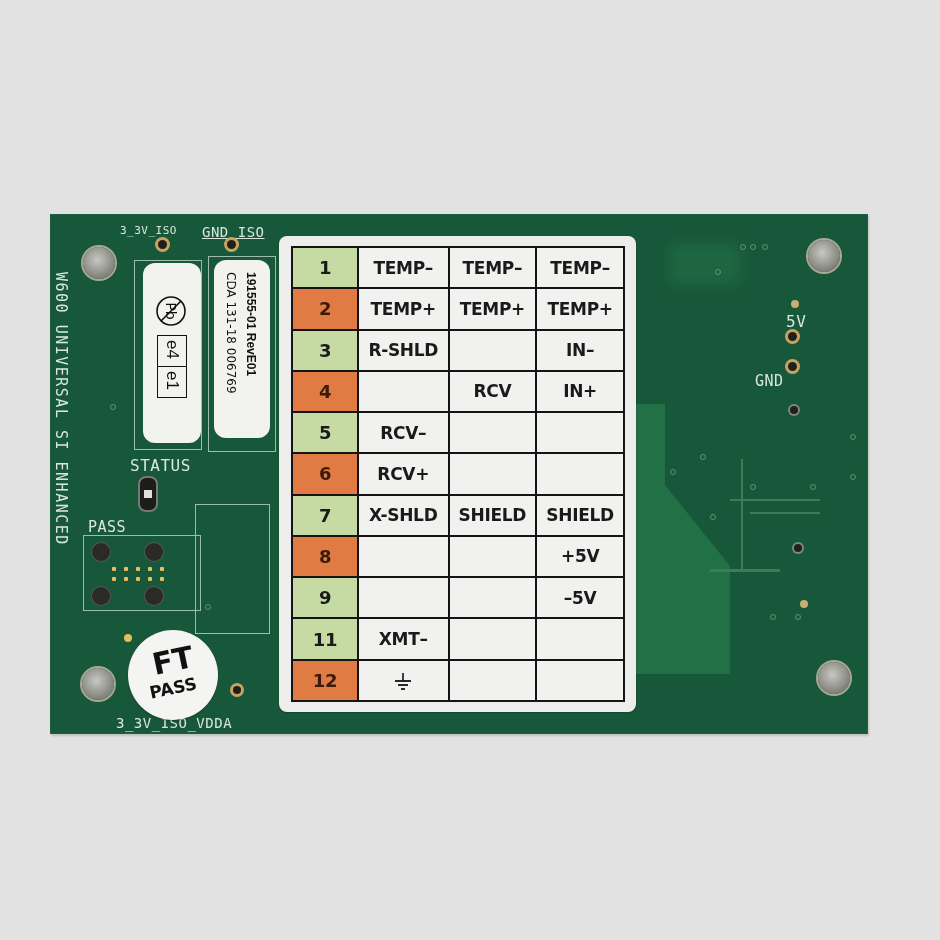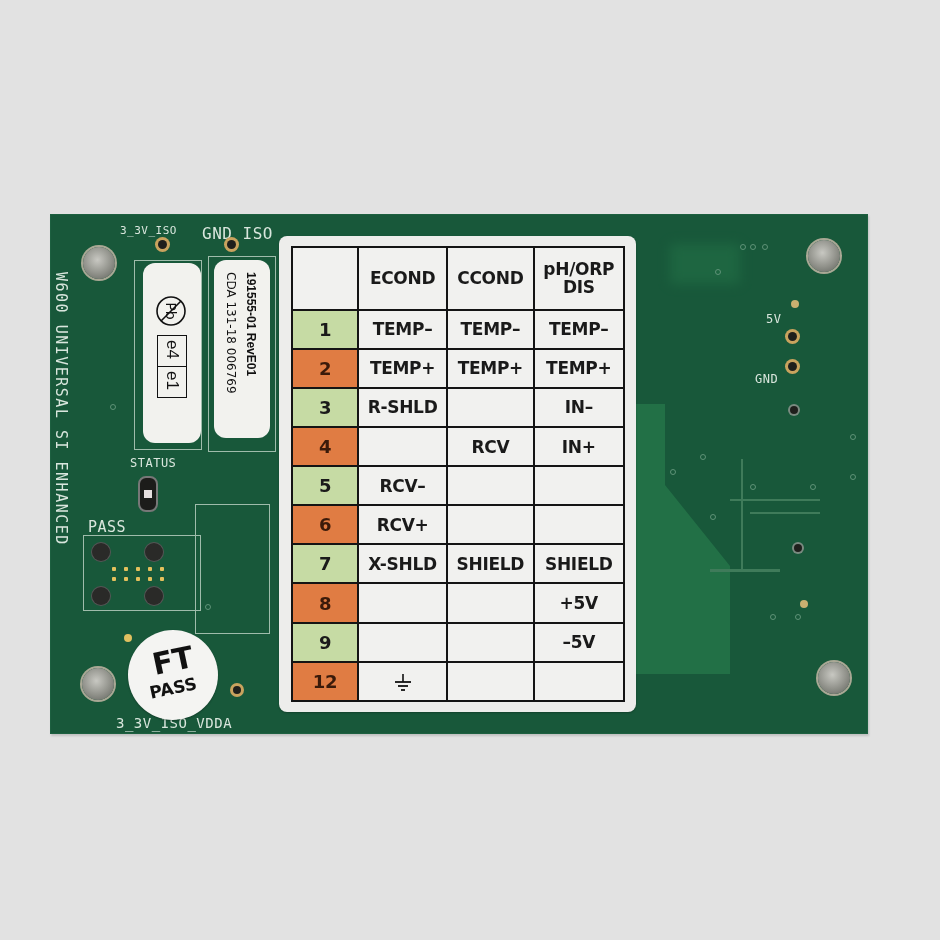--- a/index.html
+++ b/index.html
@@ -34,52 +34,52 @@
 
   <div class="pour" style="left:580px;top:190px;width:100px;height:270px;clip-path:polygon(0 0,35% 0,35% 30%,100% 60%,100% 100%,0 100%);"></div>
   <div class="pour" style="left:620px;top:30px;width:70px;height:40px;opacity:.6;filter:blur(6px);"></div>
 
   <div class="hole" style="left:33px;top:33px;width:32px;height:32px;"></div>
   <div class="hole" style="left:758px;top:26px;width:32px;height:32px;"></div>
   <div class="hole" style="left:32px;top:454px;width:32px;height:32px;"></div>
   <div class="hole" style="left:768px;top:448px;width:32px;height:32px;"></div>
 
   <div class="silk" style="left:70px;top:10px;">3_3V_ISO</div>
-  <div class="silk" style="left:152px;top:10px;font-size:16px;">GND ISO</div>
+  <div class="silk" style="left:152px;top:10px;font-size:14px;text-decoration:underline;">GND ISO</div>
   <div class="pad" style="left:108px;top:26px;width:9px;height:9px;"></div>
   <div class="pad" style="left:177px;top:26px;width:9px;height:9px;"></div>
 
   <div class="silk vert" style="left:2px;top:58px;font-size:15px;letter-spacing:1.5px;">W600 UNIVERSAL SI ENHANCED</div>
 
   <div class="outline" style="left:84px;top:46px;width:68px;height:190px;"></div>
   <div class="outline" style="left:158px;top:42px;width:68px;height:196px;"></div>
 
-  <div class="silk" style="left:80px;top:242px;font-size:12px;">STATUS</div>
+  <div class="silk" style="left:80px;top:242px;font-size:16px;">STATUS</div>
   <div style="position:absolute;left:88px;top:262px;width:20px;height:36px;border-radius:8px;background:#1c1c1a;border:2px solid #777;box-sizing:border-box;">
     <div style="position:absolute;left:4px;top:12px;width:8px;height:8px;background:#e5dede;"></div>
   </div>
 
   <div class="silk" style="left:38px;top:304px;font-size:15px;">PASS</div>
   <div class="outline" style="left:33px;top:321px;width:118px;height:76px;"></div>
   <div class="pad" style="left:42px;top:329px;width:18px;height:18px;box-shadow:0 0 0 1px #555;background:#2a2a28;"></div>
   <div class="pad" style="left:95px;top:329px;width:18px;height:18px;box-shadow:0 0 0 1px #555;background:#2a2a28;"></div>
   <div class="pad" style="left:42px;top:373px;width:18px;height:18px;box-shadow:0 0 0 1px #555;background:#2a2a28;"></div>
   <div class="pad" style="left:95px;top:373px;width:18px;height:18px;box-shadow:0 0 0 1px #555;background:#2a2a28;"></div>
   <div style="position:absolute;left:58px;top:350px;width:60px;height:20px;background:
     radial-gradient(circle,#e4c05c 2px,transparent 2.5px) 0 0/12px 10px;"></div>
   <div class="outline" style="left:145px;top:290px;width:75px;height:130px;"></div>
 
   <div class="pad" style="left:74px;top:420px;width:8px;height:8px;background:#e0c060;box-shadow:none;"></div>
   <div class="pad" style="left:183px;top:472px;width:8px;height:8px;"></div>
   <div class="silk" style="left:66px;top:501px;font-size:14px;">3_3V_ISO_VDDA</div>
 
-  <div class="silk" style="left:716px;top:98px;font-size:12px;">5V</div>
+  <div class="silk" style="left:736px;top:98px;font-size:16px;">5V</div>
   <div class="pad" style="left:738px;top:118px;width:9px;height:9px;"></div>
   <div class="pad" style="left:738px;top:148px;width:9px;height:9px;"></div>
-  <div class="silk" style="left:705px;top:158px;font-size:12px;">GND</div>
+  <div class="silk" style="left:705px;top:158px;font-size:15px;">GND</div>
   <div class="pad" style="left:740px;top:192px;width:8px;height:8px;box-shadow:0 0 0 2px #7a8a80;"></div>
   <div class="pad" style="left:744px;top:330px;width:8px;height:8px;box-shadow:0 0 0 2px #7a8a80;"></div>
   <div class="pad" style="left:741px;top:86px;width:8px;height:8px;background:#c9b070;box-shadow:none;"></div>
   <div class="pad" style="left:750px;top:386px;width:8px;height:8px;background:#c9b070;box-shadow:none;"></div>
 
   <div class="trace" style="left:660px;top:355px;width:70px;height:3px;"></div>
   <div class="trace" style="left:680px;top:285px;width:90px;height:2px;"></div>
   <div class="trace" style="left:700px;top:298px;width:70px;height:2px;"></div>
   <div class="trace" style="left:691px;top:245px;width:2px;height:110px;"></div>
 
@@ -118,26 +118,20 @@
 </div>
 
 <div class="label-card" style="left:214px;top:260px;width:56px;height:178px;">
   <div class="vert" style="left:30px;top:12px;font-size:12px;font-weight:bold;color:#111;">191555-01 RevE01</div>
   <div class="vert" style="left:10px;top:12px;font-size:12px;color:#111;font-family:'DejaVu Sans',sans-serif;">CDA 131-18 006769</div>
 </div>
 
 <div class="pin-table">
   <table class="pins">
     <tbody>
-        <tr>
-      <th style="width:64px;"></th>
-      <th>ECOND</th>
-      <th>CCOND</th>
-      <th><span>pH/ORP</span><br><span>DIS</span></th>
-    </tr>
     <tr>
           <td class="num green">1</td>
           <td>TEMP–</td>
           <td>TEMP–</td>
           <td>TEMP–</td>
         </tr>
     <tr>
           <td class="num orange">2</td>
           <td>TEMP+</td>
           <td>TEMP+</td>
@@ -177,20 +171,26 @@
           <td class="num orange">8</td>
           <td></td>
           <td></td>
           <td>+5V</td>
         </tr>
     <tr>
           <td class="num green">9</td>
           <td></td>
           <td></td>
           <td>–5V</td>
+        </tr>
+    <tr>
+          <td class="num green">11</td>
+          <td>XMT–</td>
+          <td></td>
+          <td></td>
         </tr>
     <tr>
           <td class="num orange">12</td>
       <td>
         <svg width="20" height="20" viewBox="0 0 20 20" style="vertical-align:middle;">
               <line x1="10" y1="2" x2="10" y2="10" stroke="#111" stroke-width="1.6"></line>
               <line x1="2" y1="10" x2="18" y2="10" stroke="#111" stroke-width="1.8"></line>
               <line x1="5" y1="14" x2="15" y2="14" stroke="#111" stroke-width="1.8"></line>
               <line x1="8" y1="18" x2="12" y2="18" stroke="#111" stroke-width="1.8"></line>
             </svg>

